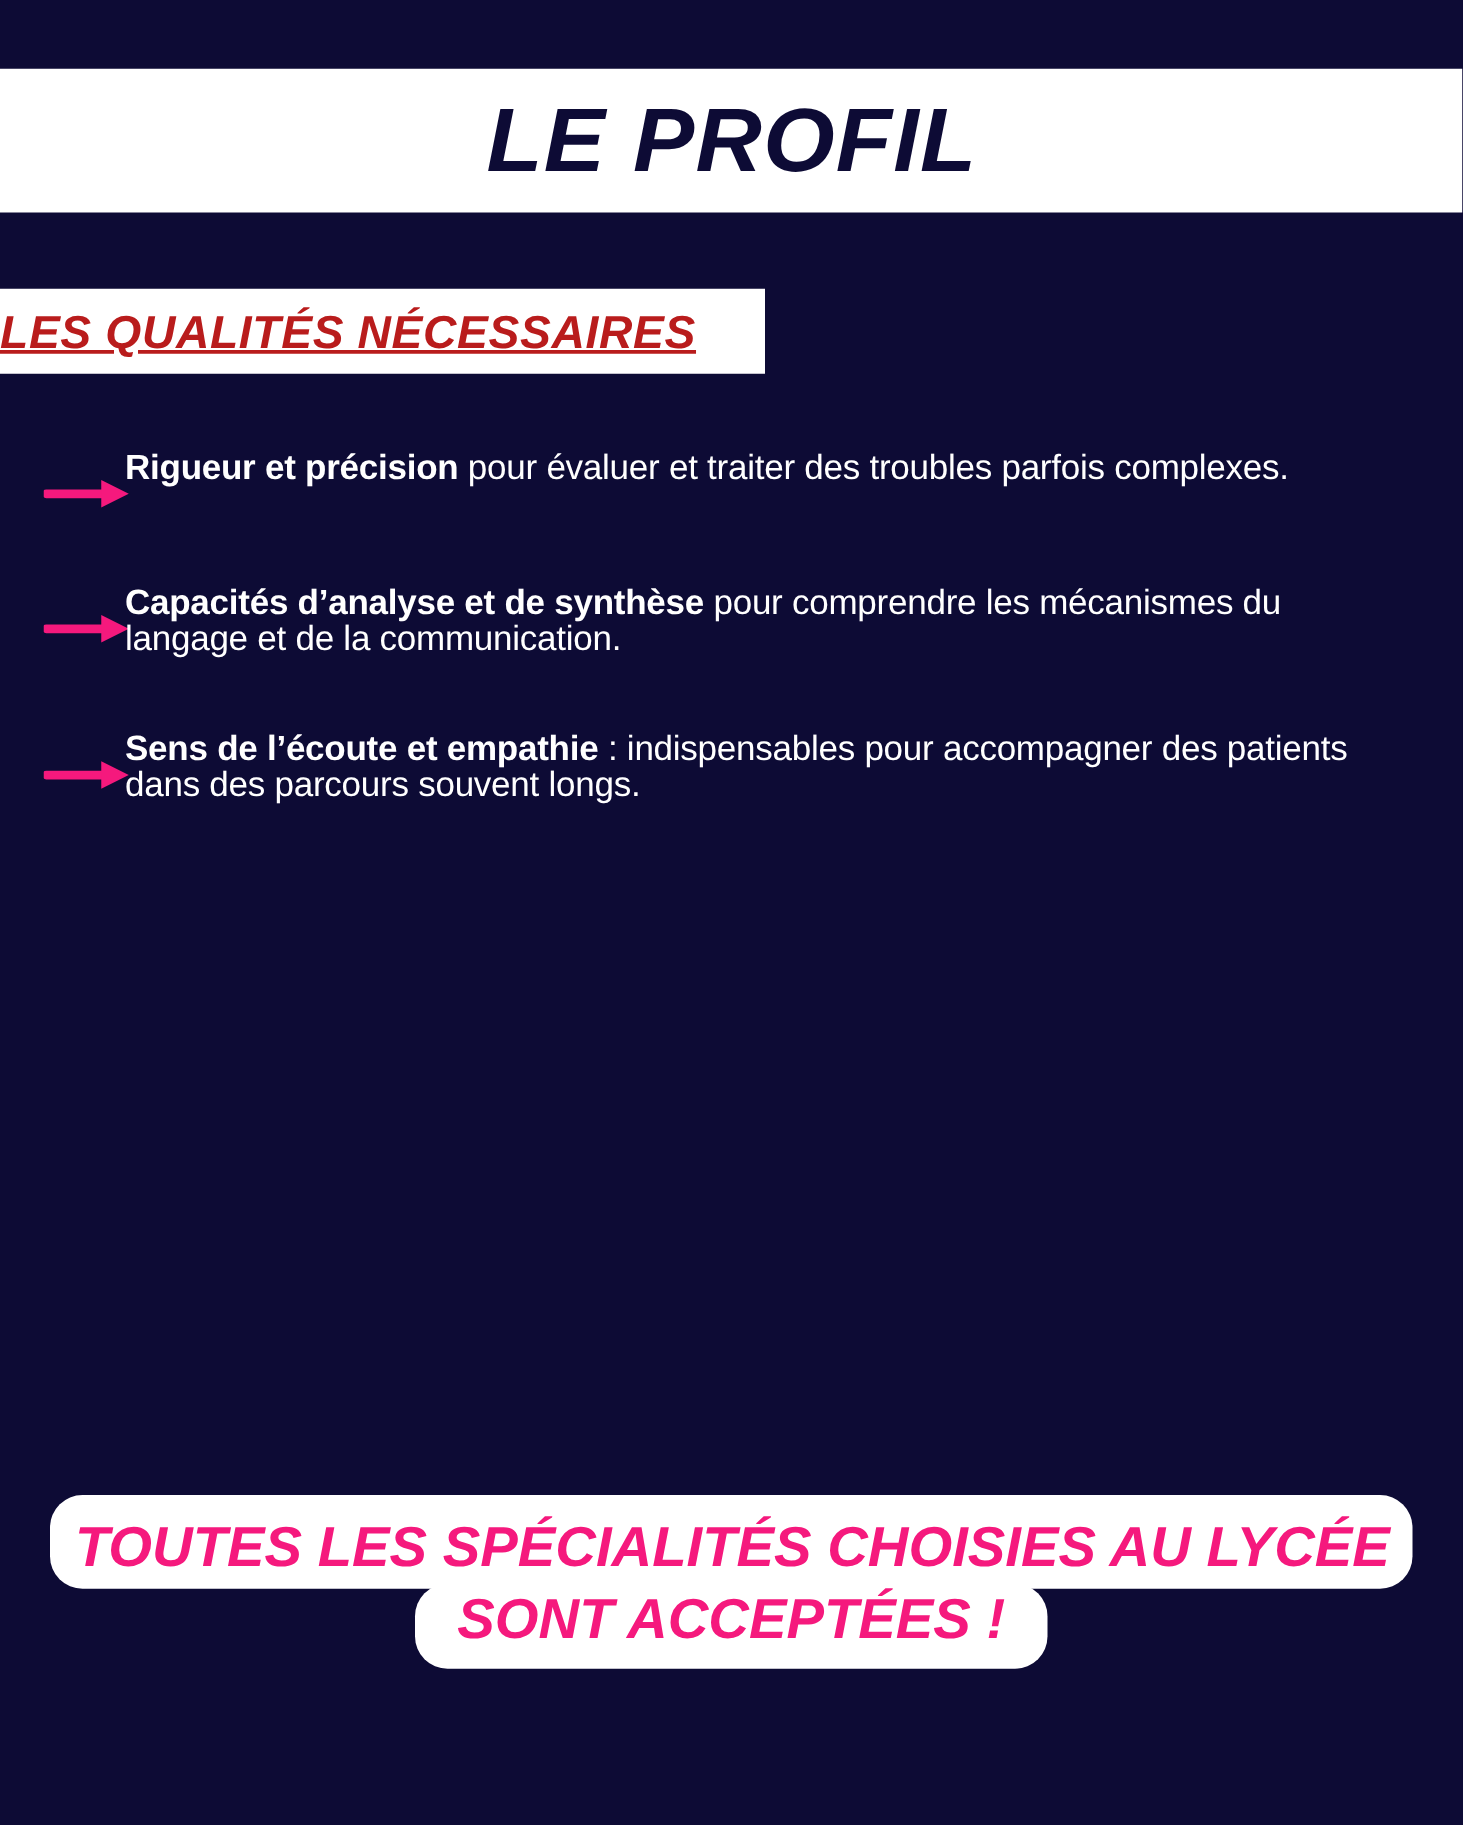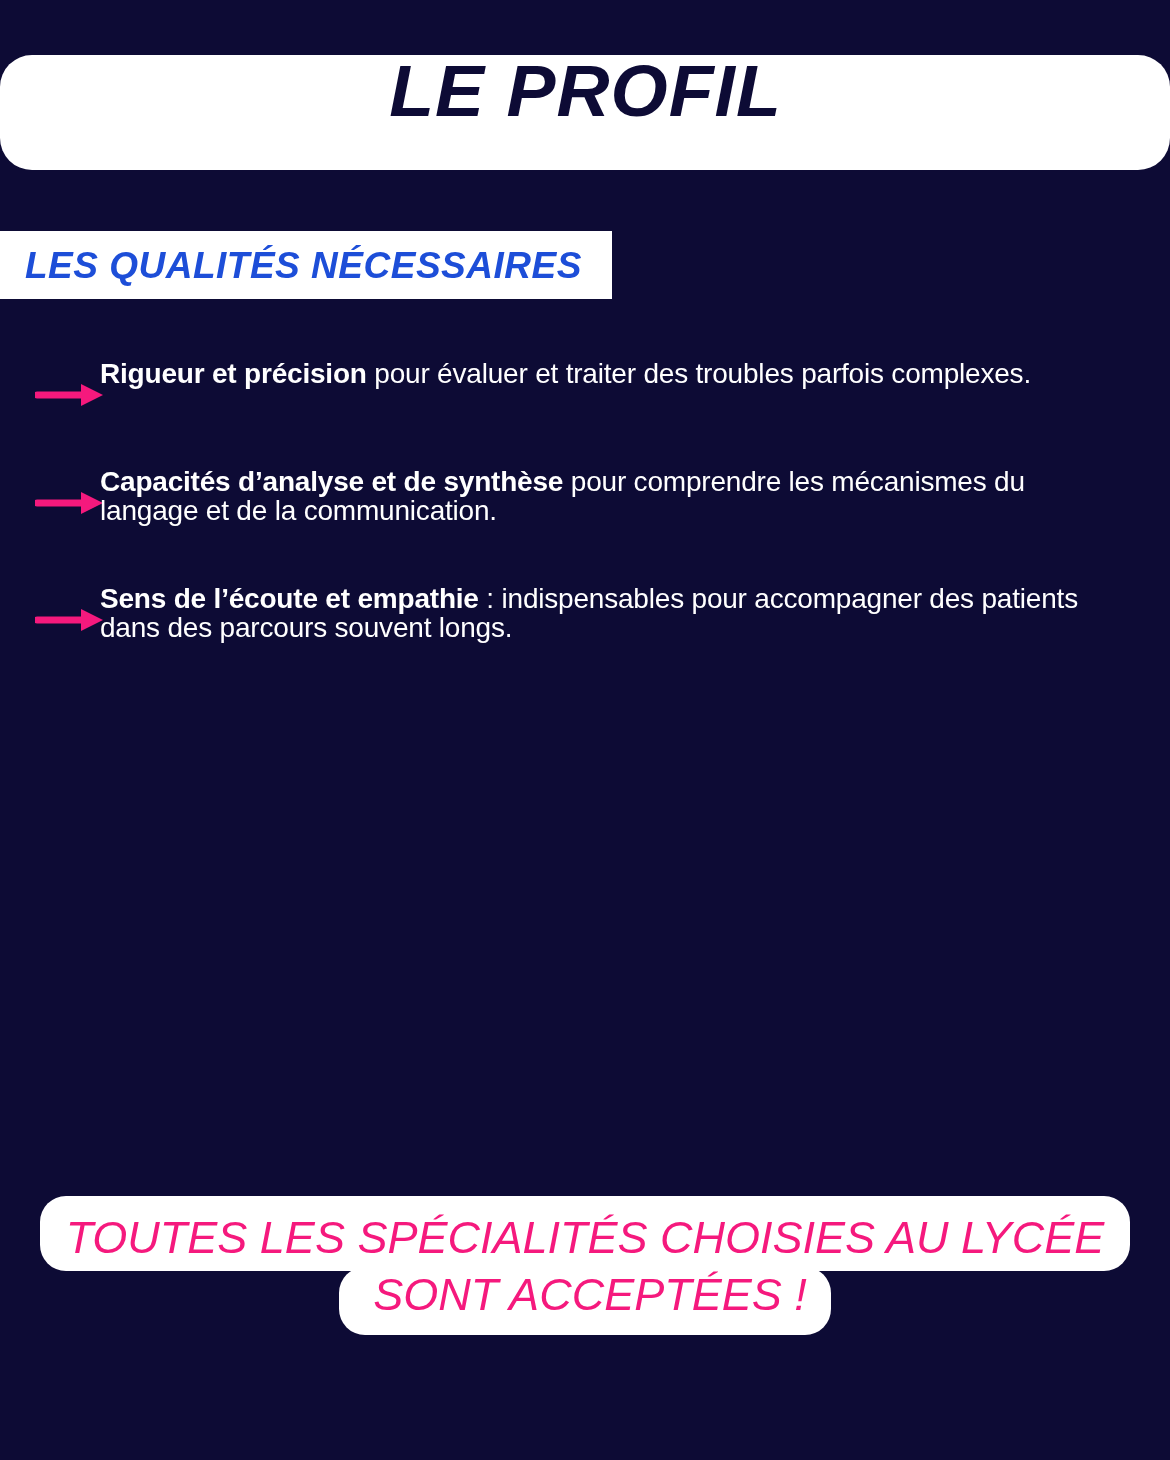--- a/index.html
+++ b/index.html
@@ -23,22 +23,22 @@
 
   
   .header-band {
     position: absolute;
     top: 55px;
     left: 0;
     width: 1170px;
     height: 115px;
     background: #ffffff;
     display: flex;
+    align-items: center;
     justify-content: center;
-    border-radius: 32px;
   }
   .header-title {
     font-size: 72px;
     font-weight: bold;
     font-style: italic;
     color: #0d0b35;
     letter-spacing: 1px;
     line-height: 1;
     transform: scaleX(1.02);
   }
@@ -51,24 +51,24 @@
     width: 612px;
     height: 68px;
     background: #ffffff;
     display: flex;
     align-items: center;
   }
   .subtitle-text {
     font-size: 37px;
     font-weight: bold;
     font-style: italic;
-    color: #1d4ed8;
-    padding-left: 25px;
+    color: #b91c1c;
     letter-spacing: 0.5px;
     line-height: 1;
+    text-decoration: underline;
   }
 
   
   .list {
     position: absolute;
     top: 360px;
     left: 0;
     width: 1170px;
   }
   .item {
@@ -114,27 +114,27 @@
     box-sizing: border-box;
   }
   .footer-row2-wrap {
     display: flex;
     justify-content: center;
     margin-top: -4px;
   }
   .footer-row2 {
     background: #ffffff;
     border-radius: 26px;
-    padding: 4px 24px 16px 34px;
+    padding: 4px 34px 16px 34px;
     text-align: center;
   }
   .footer-text {
     color: #f5197d;
     font-size: 45px;
-    font-weight: normal;
+    font-weight: bold;
     font-style: italic;
     line-height: 1.05;
     letter-spacing: 0px;
     white-space: nowrap;
   }
 </style>
 </head>
 <body>
 
 <div class="page">

